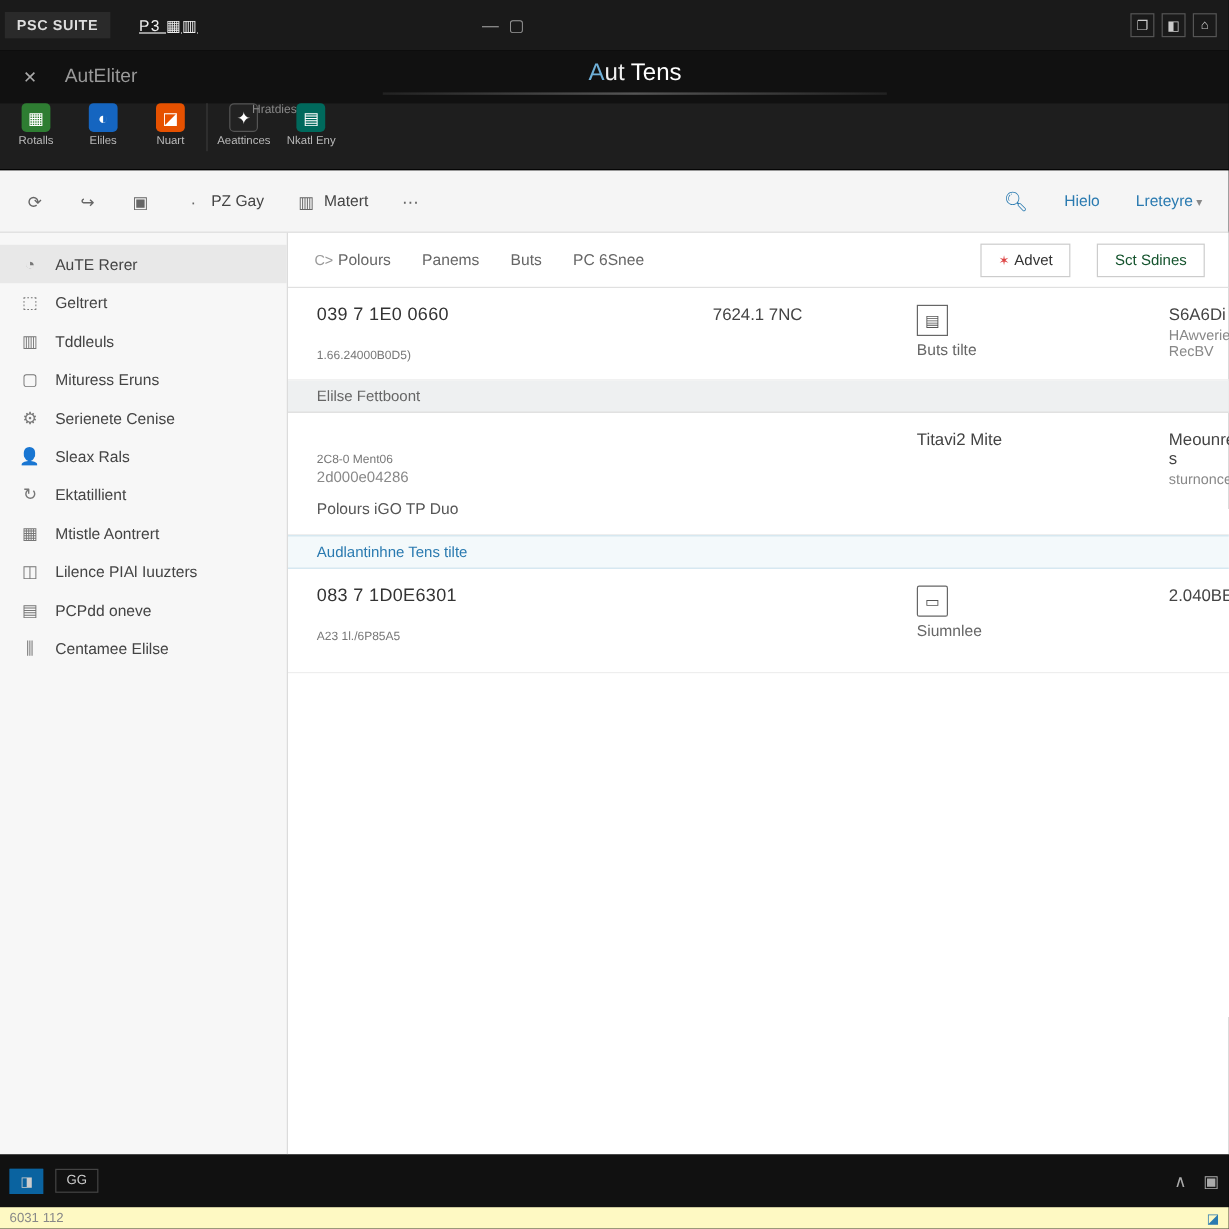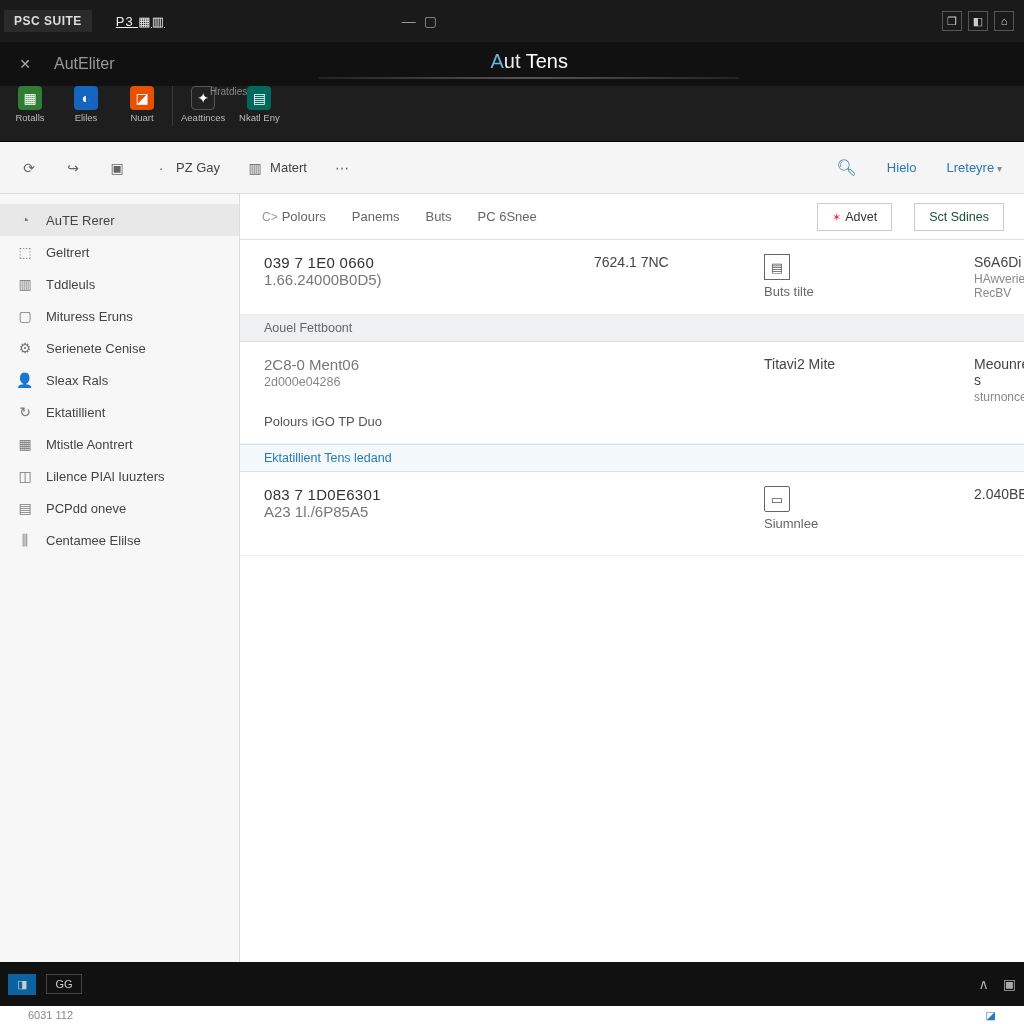--- a/index.html
+++ b/index.html
@@ -60,37 +60,37 @@
 .tabs .tab { font-size:13px; color:#666; cursor:pointer; padding:6px 2px;}
 .tabs .tab .pre { color:#999; font-size:12px; margin-right:4px;}
 .tabs .tabspacer{flex:1;}
 .tabs .btn { border:1px solid #ccc; padding:6px 14px; font-size:12.5px; color:#14532d; cursor:pointer; background:#fff;}
 .tabs .btn.primary { color:#333; }
 .tabs .btn .pin{color:#d44; margin-right:4px; font-size:11px;}
 
 .rows { flex:1; overflow:auto; }
 .row { border-bottom:1px solid #eee; padding:14px 24px; display:grid; grid-template-columns: 320px 160px 200px 1fr; gap:10px; align-items:start;}
 .row .c1 .line1{ font-size:15px; color:#333; letter-spacing:.3px;}
-.row .c1 .line2{ font-size:15px; color:#777; margin-top:0;}
+.row .c1 .line2{ font-size:10px; color:#777; margin-top:20px;}
 .row .c1 .line3{ font-size:12.5px; color:#888; margin-top:2px;}
 .row .c2 .bigico{ width:26px;height:26px;border:1.5px solid #666; display:inline-flex;align-items:center;justify-content:center;font-size:13px;color:#555;margin-bottom:4px;}
 .row .c2 .cap{ font-size:13px; color:#666;}
 .row .c3 .t1{font-size:14px;color:#444;}
 .row .c3 .t2{font-size:12px;color:#888;margin-top:2px;}
 .row .c4 .t1{font-size:13px;color:#555;}
 .rowhdr { background:#eef0f1; padding:6px 24px; font-size:12.5px; color:#666; border-bottom:1px solid #ddd;}
 .rowhdr.lnk { background:#f3f9fb; color:#2a7ab0; border-top:1px solid #cfe4ee; border-bottom:1px solid #cfe4ee;}
 
 
 .taskbar { height:44px; background:#111; display:flex; align-items:center; padding:0 8px; color:#ccc; font-size:12px; gap:10px;}
 .taskbar .tb-btn{ border:1px solid #444; padding:3px 8px; cursor:pointer; font-size:11px;}
 .taskbar .tbspacer{flex:1;}
 .taskbar .tray{display:flex;gap:14px;align-items:center;}
 .taskbar .tray span{cursor:pointer;font-size:14px;color:#aaa;}
-.statusline{height:18px;background:#ffffff;color:#888;font-size:11px;padding:0 28px;display:flex;align-items:center;}
+.statusline{height:18px;background:#fef9c3;color:#888;font-size:11px;padding:0 8px;display:flex;align-items:center;}
 </style>
 </head>
 <body>
 
 <div class="window">
 
   <div class="titlebar">
     <span class="app-id">PSC SUITE</span>
     <span class="prod">P3 ▦▥</span>
     <div class="mini">
@@ -248,41 +248,41 @@
           <div class="c2" style="text-align:left">
             <div class="bigico">▤</div>
             <div class="cap">Buts tilte</div>
           </div>
           <div class="c3">
             <div class="t1">S6A6Di</div>
             <div class="t2">HAwveries RecBV</div>
           </div>
         </div>
 
-        <div class="rowhdr">Aouel Fettboont</div>
+        <div class="rowhdr">Elilse Fettboont</div>
 
         <div class="row">
           <div class="c1">
             <div class="line2">2C8-0 Ment06</div>
             <div class="line3">2d000e04286</div>
           </div>
           <div class="c2"></div>
           <div class="c2">
             <div class="cap" style="font-size:14px;color:#444">Titavi2 Mite</div>
           </div>
           <div class="c3">
             <div class="t1">Meounredin s</div>
             <div class="t2">sturnonce.</div>
           </div>
           <div class="c4">
             <div class="t1">Polours iGO TP Duo</div>
           </div>
         </div>
 
-        <div class="rowhdr lnk">Ektatillient Tens ledand</div>
+        <div class="rowhdr lnk">Audlantinhne Tens tilte</div>
 
         <div class="row">
           <div class="c1">
             <div class="line1">083 7 1D0E6301</div>
             <div class="line2">A23 1l./6P85A5</div>
           </div>
           <div class="c2"></div>
           <div class="c2">
             <div class="bigico" style="border-radius:2px">▭</div>
             <div class="cap">Siumnlee</div>

